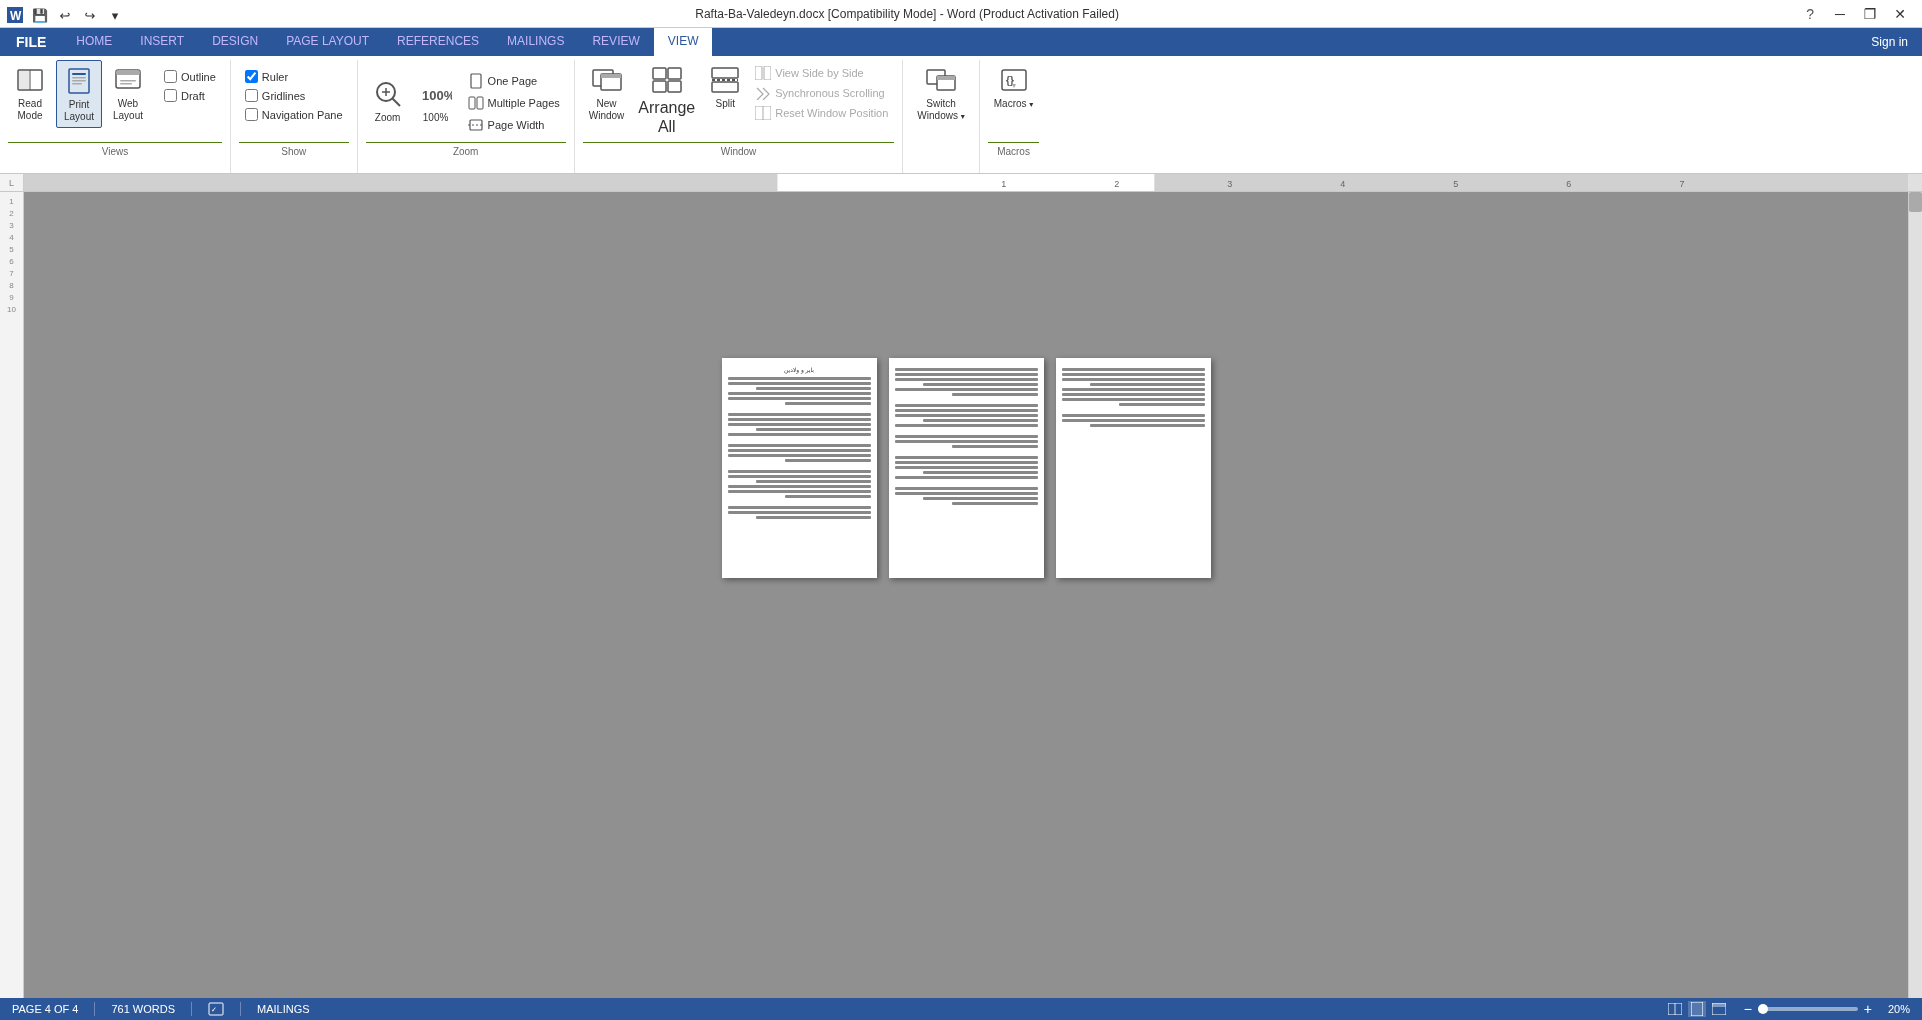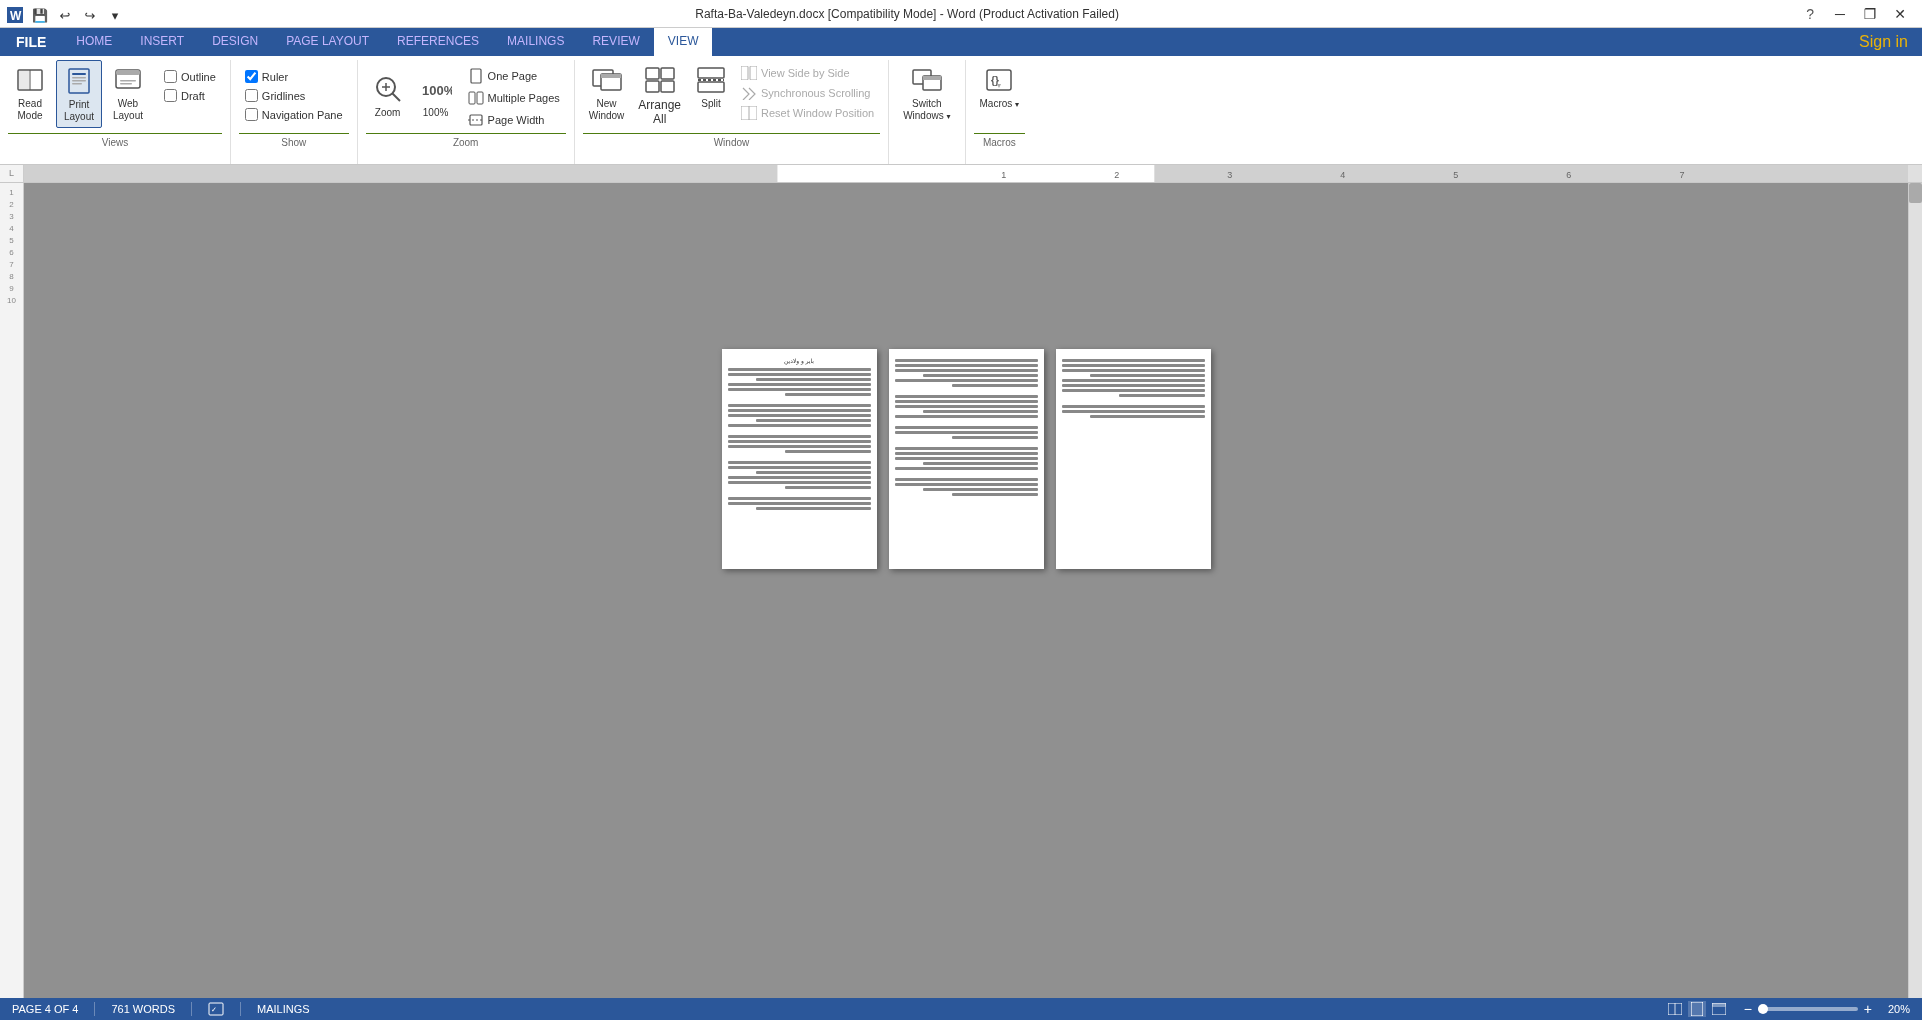--- a/index.html
+++ b/index.html
@@ -57,24 +57,24 @@
       cursor: pointer;
       border-bottom: 3px solid transparent;
     }
     #ribbon-tabs .tab.active {
       background: #fff;
       color: #2b579a;
       border-bottom: 3px solid #fff;
     }
     #ribbon-tabs .sign-in {
       margin-left: auto;
-      color: #eab308;
+      color: #ffffff;
       padding: 0 14px;
       display: flex; align-items: center;
-      font-size: 16px;
+      font-size: 12px;
       cursor: pointer;
     }
 
     
     #ribbon {
       background: #fff;
       border-bottom: 1px solid #c8c8c8;
       display: flex;
       align-items: stretch;
       padding: 4px 0 0 0;
@@ -471,21 +471,21 @@
       </div>
       <div class="ribbon-btn">
         <div class="icon">
           <svg width="32" height="32" viewBox="0 0 32 32">
             <rect x="2" y="4" width="13" height="11" rx="1" fill="none" stroke="#555" stroke-width="1.5"></rect>
             <rect x="17" y="4" width="13" height="11" rx="1" fill="none" stroke="#555" stroke-width="1.5"></rect>
             <rect x="2" y="17" width="13" height="11" rx="1" fill="none" stroke="#555" stroke-width="1.5"></rect>
             <rect x="17" y="17" width="13" height="11" rx="1" fill="none" stroke="#555" stroke-width="1.5"></rect>
           </svg>
         </div>
-        <span style="font-size:12px;line-height:1.2;">Arrange<br>All</span>
+        <span style="font-size:16px;line-height:1.2;">Arrange<br>All</span>
       </div>
       <div class="ribbon-btn">
         <div class="icon">
           <svg width="32" height="32" viewBox="0 0 32 32">
             <rect x="3" y="4" width="26" height="10" rx="1" fill="none" stroke="#555" stroke-width="1.5"></rect>
             <rect x="3" y="18" width="26" height="10" rx="1" fill="none" stroke="#555" stroke-width="1.5"></rect>
             <line x1="3" y1="16" x2="29" y2="16" stroke="#555" stroke-width="2" stroke-dasharray="3,2"></line>
           </svg>
         </div>
         <span>Split</span>

